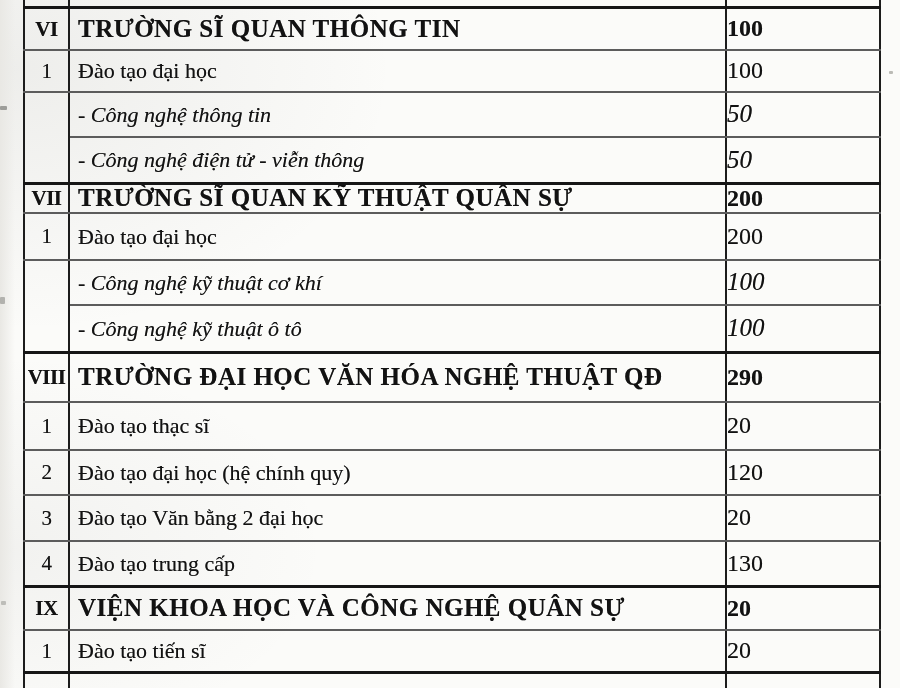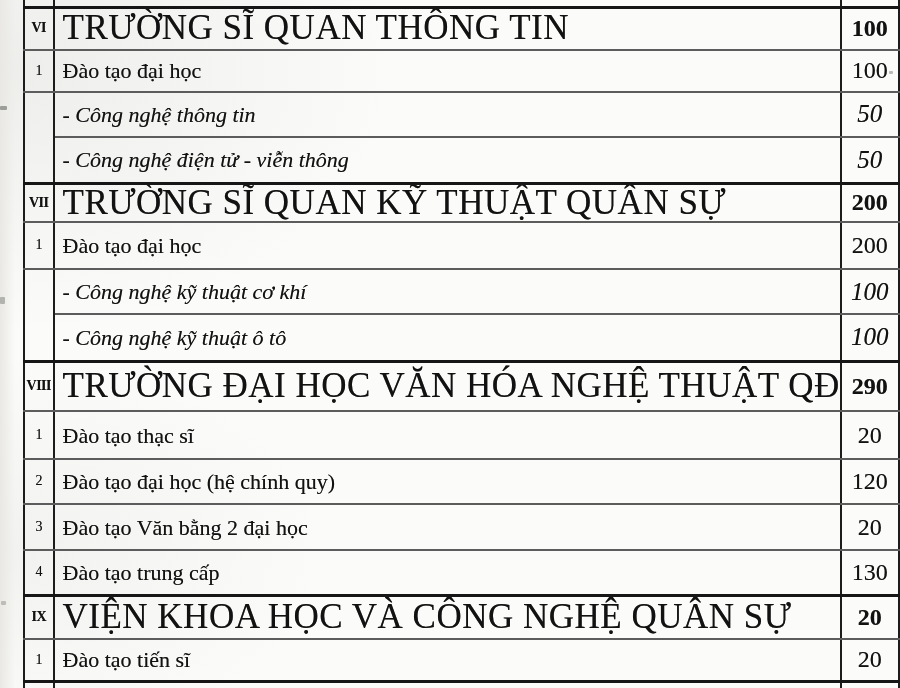--- a/index.html
+++ b/index.html
@@ -50,38 +50,38 @@
     padding: 0;
     line-height: 1.05;
     text-shadow: 0 0 0.5px rgba(20,20,20,0.55);
   }
   tr.section td { border-top: 3px solid #161616; }
   tr.spacer-top td { border-top: none; border-bottom: 3px solid #161616; }
   tr.spacer-bottom td { border-top: 3px solid #161616; border-bottom: none; }
 
   .c-no {
     text-align: center;
-    font-size: 14px;
+    font-size: 21px;
     letter-spacing: -0.5px;
   }
   tr.section .c-no { font-weight: 700; }
   .c-name {
     padding-left: 8px;
     font-size: 22px;
     white-space: nowrap;
     overflow: hidden;
   }
   tr.section .c-name {
-    font-weight: 400;
-    font-size: 35px;
+    font-weight: 700;
+    font-size: 25px;
     letter-spacing: 0.5px;
   }
   tr.spec .c-name { font-style: italic; }
   .c-val {
-    text-align: center;
+    text-align: left;
     font-size: 24px;
   }
   tr.section .c-val { font-weight: 700; }
   tr.spec .c-val { font-style: italic; font-size: 25px; }
 
   .artifact {
     position: absolute;
     border-radius: 1px;
   }
   #a1 { left: 0; top: 106px; width: 7px; height: 4px; background: #8a8a86; opacity: .8; }

